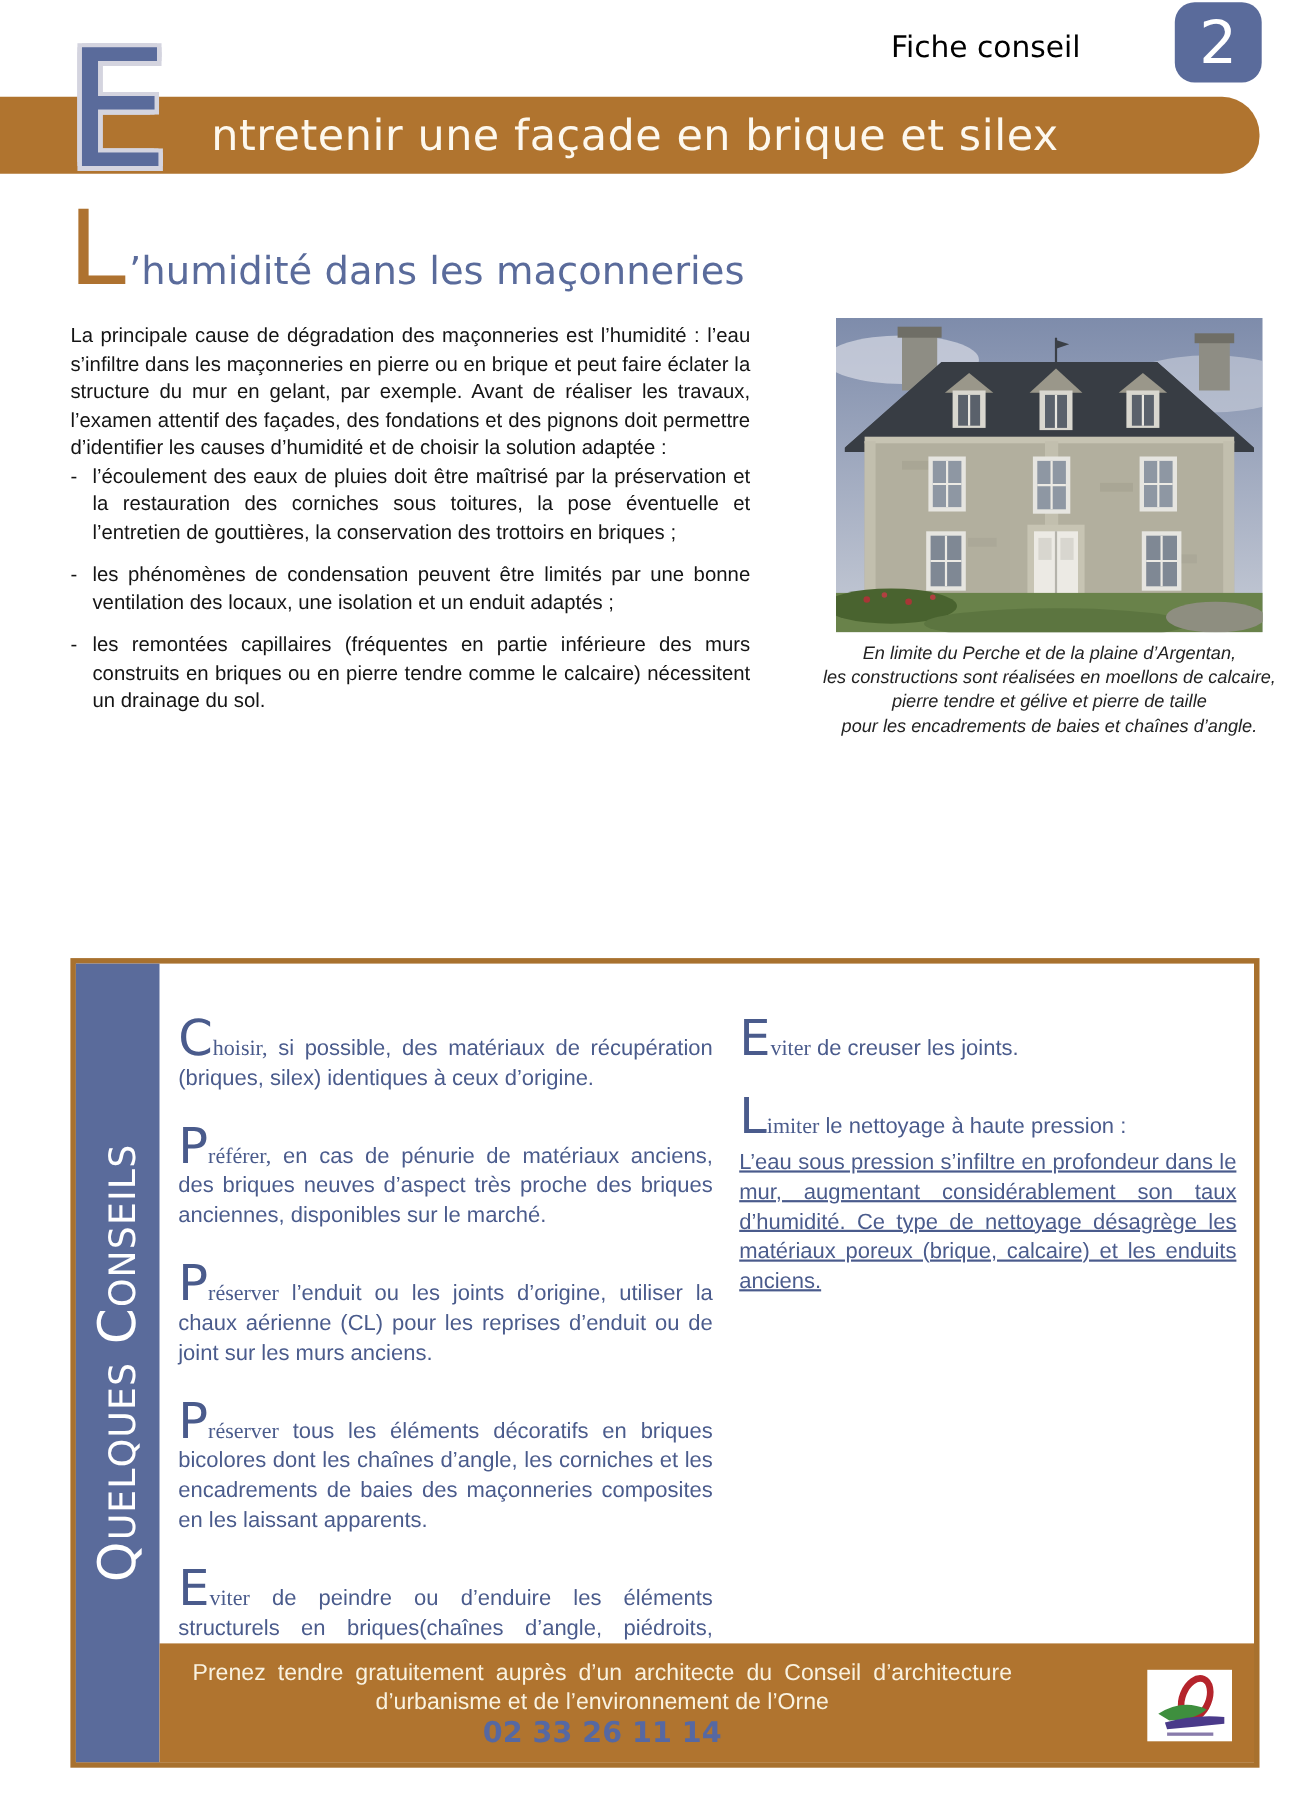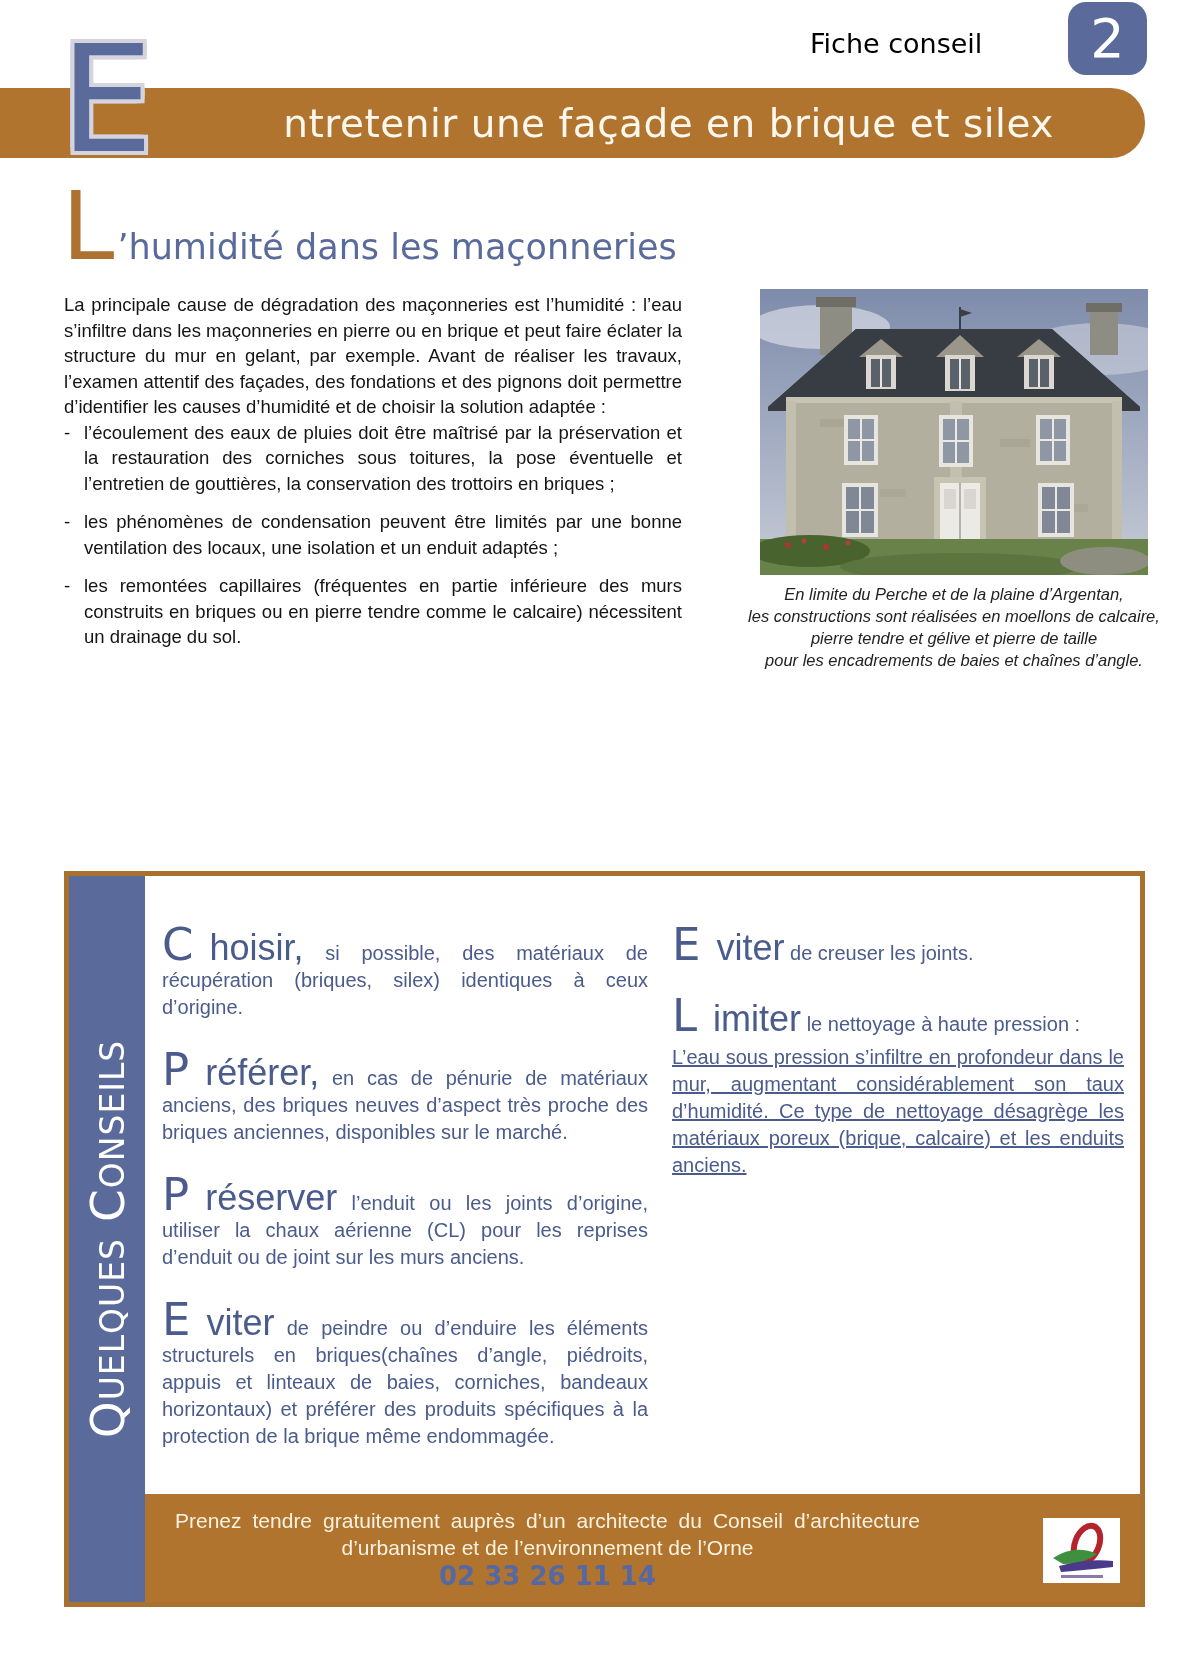--- a/index.html
+++ b/index.html
@@ -15,21 +15,21 @@
   }
   .fiche-badge {
     position:absolute; top:2px; left:1068px; width:79px; height:73px;
     background:#5a6b9b; border-radius:18px; color:#fff;
     font-family:"DejaVu Sans", sans-serif; font-size:54px;
     display:flex; align-items:center; justify-content:center;
   }
   .banner {
     position:absolute; top:88px; left:0; width:1145px; height:70px;
     background:#b0742f; border-radius:0 34px 34px 0;
-    display:flex; align-items:center;justify-content:center;
+    display:flex; align-items:center;
   }
   .banner-title {
     margin-left:192px; font-family:"DejaVu Sans", sans-serif;
     font-size:39px; color:#fdf8ee; letter-spacing:0.5px;
   }
   .big-e {
     position:absolute; top:26px; left:60px;
     font-family:"DejaVu Sans", sans-serif; font-size:148px; line-height:1;
     color:#5a6b9b;
     text-shadow:-4px 0 0 #d4d4df, 4px 0 0 #d4d4df, 0 -4px 0 #d4d4df,
@@ -73,21 +73,21 @@
     transform:translate(-50%,-50%) rotate(-90deg); white-space:nowrap;
     font-family:"DejaVu Sans", sans-serif; font-variant:small-caps;
     font-size:47px; letter-spacing:1px; color:#ffffff;
   }
   .col { position:absolute; color:#4a5b8c; }
   .col-left  { left:93px;  top:24px; width:486px; }
   .col-right { left:603px; top:24px; width:452px; }
   .blk { margin-top:44px; text-align:justify; font-size:20px; line-height:27px; }
   .blk:first-child { margin-top:40px; }
   .lead-initial { font-family:"DejaVu Sans", sans-serif; font-size:45px; line-height:0; }
-  .lead-word { font-family:Liberation Sans, sans-serif; font-size:36px; line-height:0;margin-left:16px; }
+  .lead-word { font-family:Liberation Serif, serif; font-size:20px; line-height:0; }
   .blk .rest { font-size:20px; }
   .limiter-para { margin-top:6px; text-align:justify; font-size:20px; line-height:27px;text-decoration:underline; }
   
   .footer-band {
     position:absolute; left:76px; right:0; bottom:0; height:108px;
     background:#b0742f;
   }
   .footer-text {
     position:absolute; left:30px; top:13px; width:745px; color:#f9f2e0;
     font-size:21px; line-height:27px;
@@ -254,20 +254,24 @@
       </div>
       <div class="blk">
         <span class="lead-initial">P</span><span class="lead-word">référer,</span>
         <span class="rest">en cas de pénurie de matériaux anciens, des briques neuves d’aspect très proche des briques anciennes, disponibles sur le marché.</span>
       </div>
       <div class="blk">
         <span class="lead-initial">P</span><span class="lead-word">réserver</span>
         <span class="rest">l’enduit ou les joints d’origine, utiliser la chaux aérienne (CL) pour les reprises d’enduit ou de joint sur les murs anciens.</span>
       </div>
       <div class="blk">
+        <span class="lead-initial">P</span><span class="lead-word">réserver</span>
+        <span class="rest">tous les éléments décoratifs en briques bicolores dont les chaînes d’angle, les corniches et les encadrements de baies des maçonneries composites en les laissant apparents.</span>
+      </div>
+      <div class="blk">
         <span class="lead-initial">E</span><span class="lead-word">viter</span>
         <span class="rest">de peindre ou d’enduire les éléments structurels en briques(chaînes d’angle, piédroits, appuis et linteaux de baies, corniches, bandeaux horizontaux) et préférer des produits spécifiques à la protection de la brique même endommagée.</span>
       </div>
     </div>
 
     <div class="col col-right">
       <div class="blk">
         <span class="lead-initial">E</span><span class="lead-word">viter</span>
         <span class="rest">de creuser les joints.</span>
       </div>

